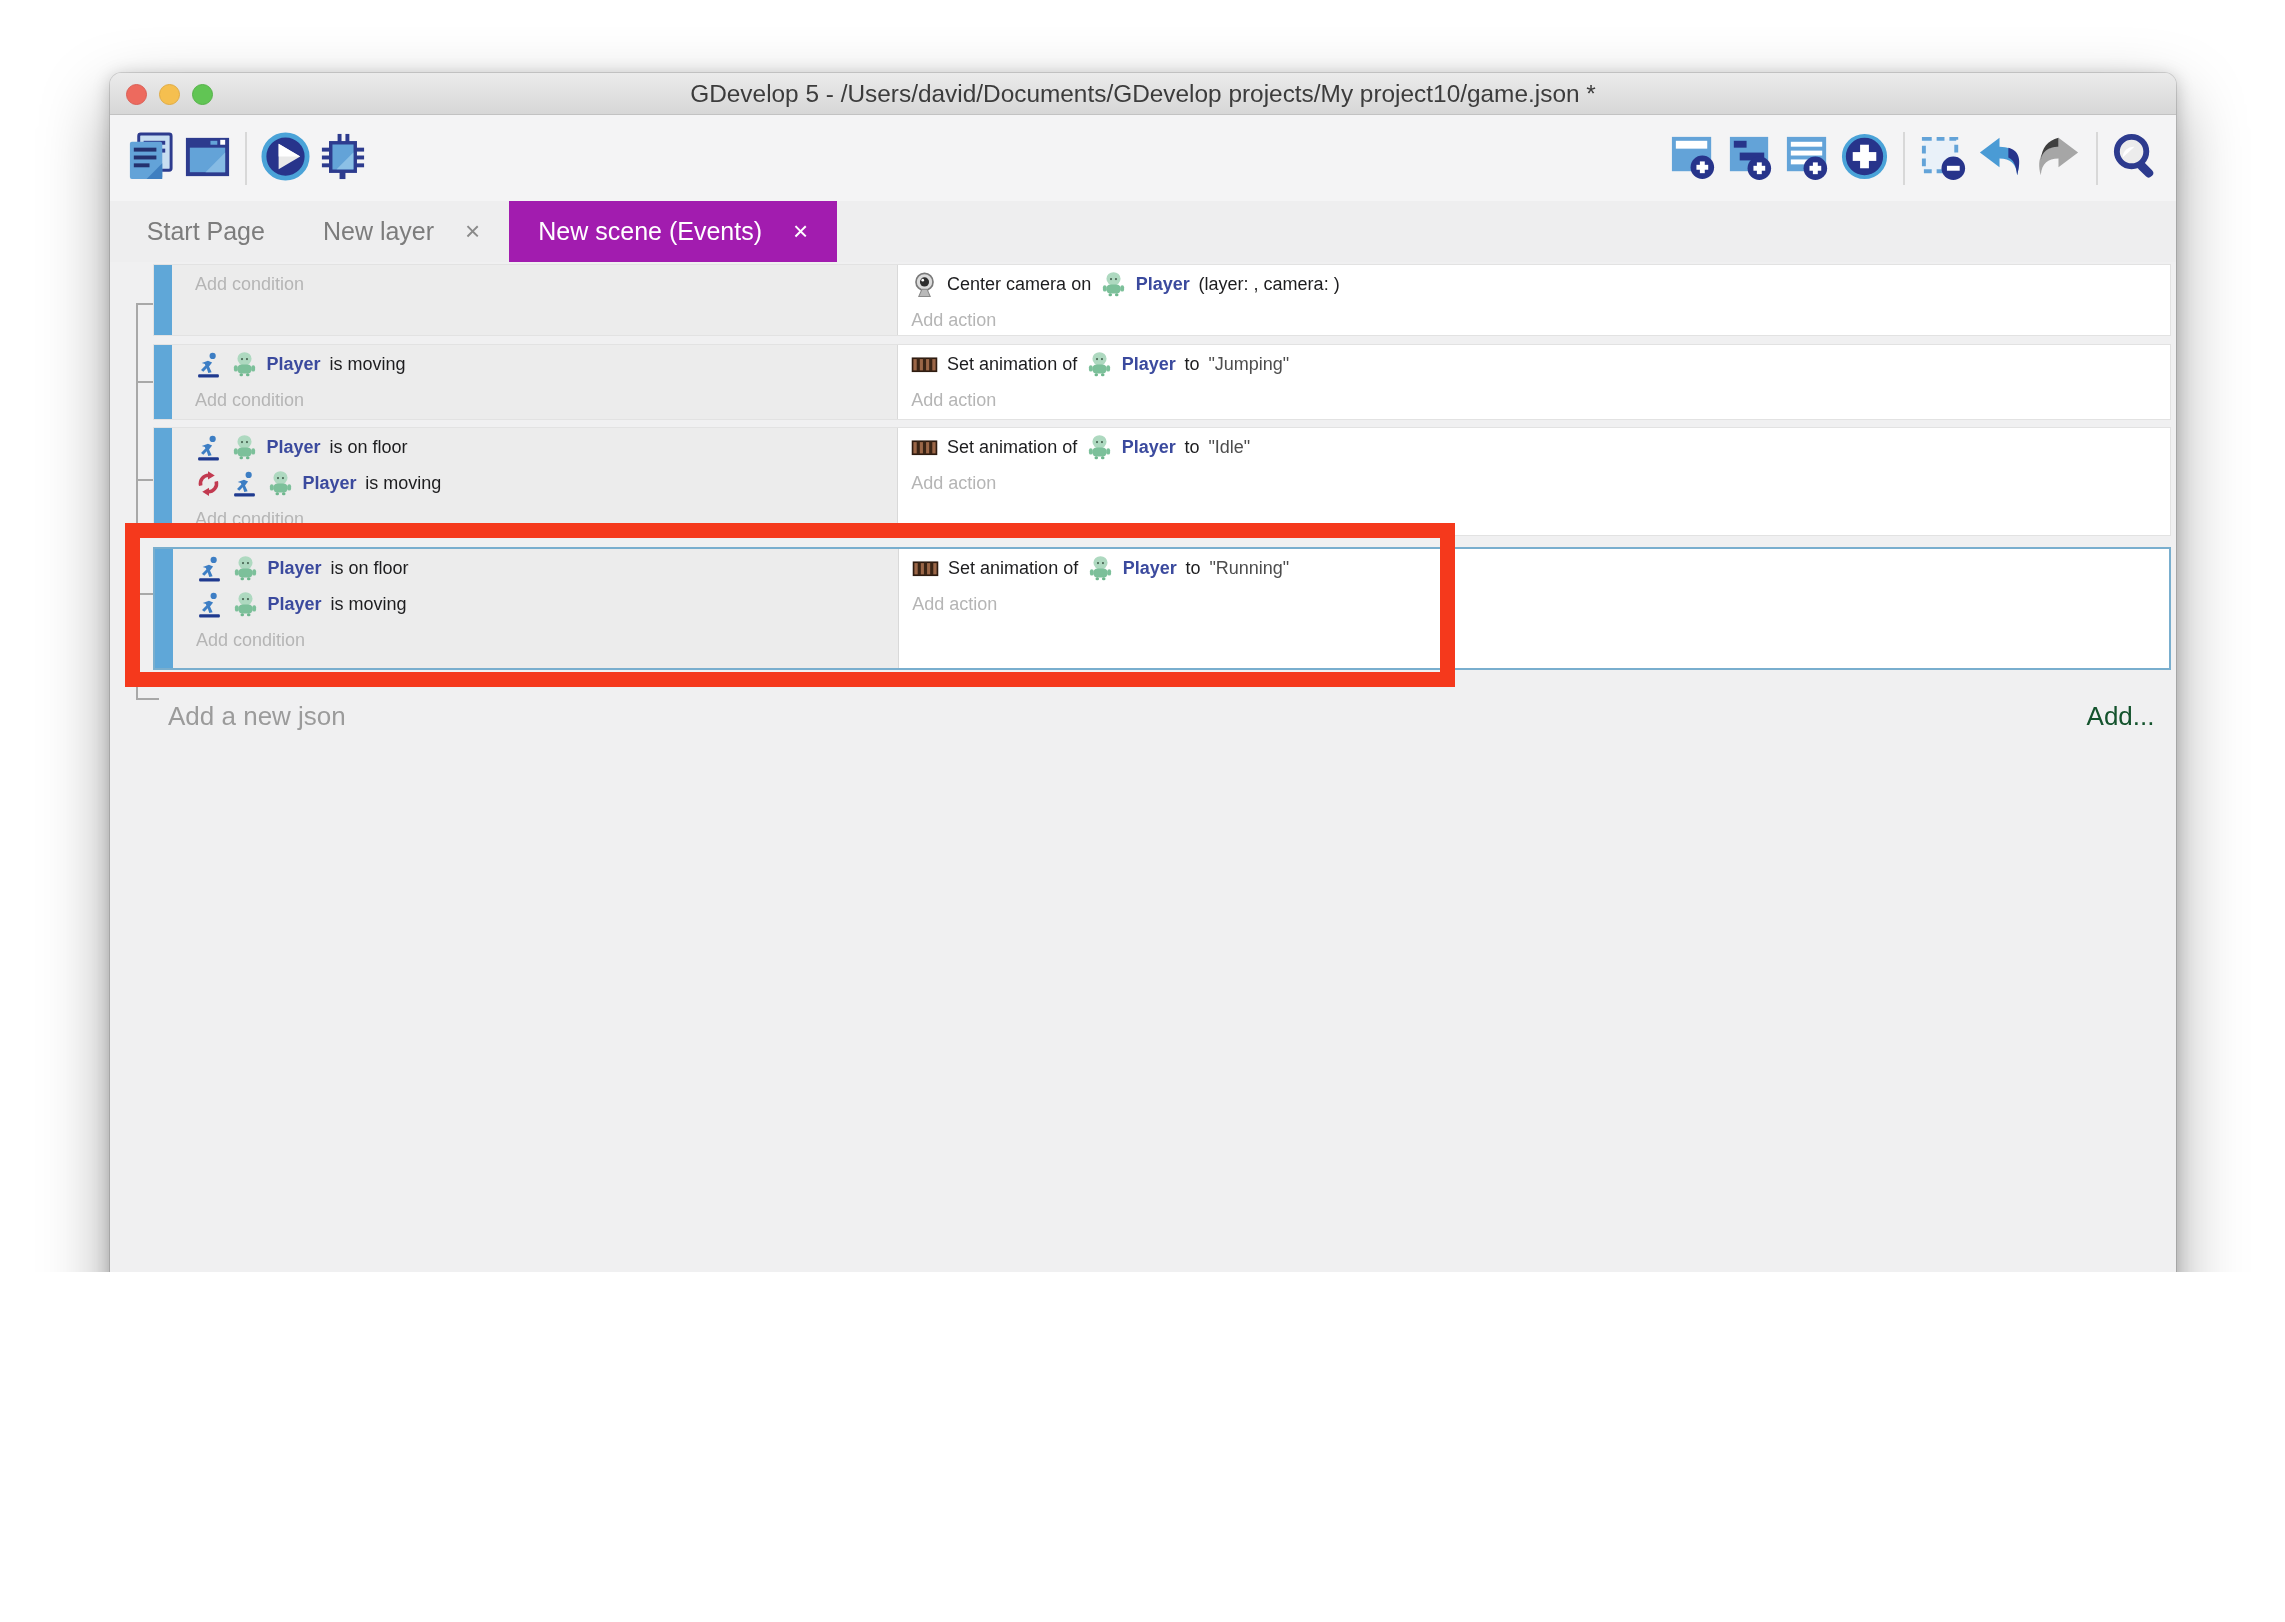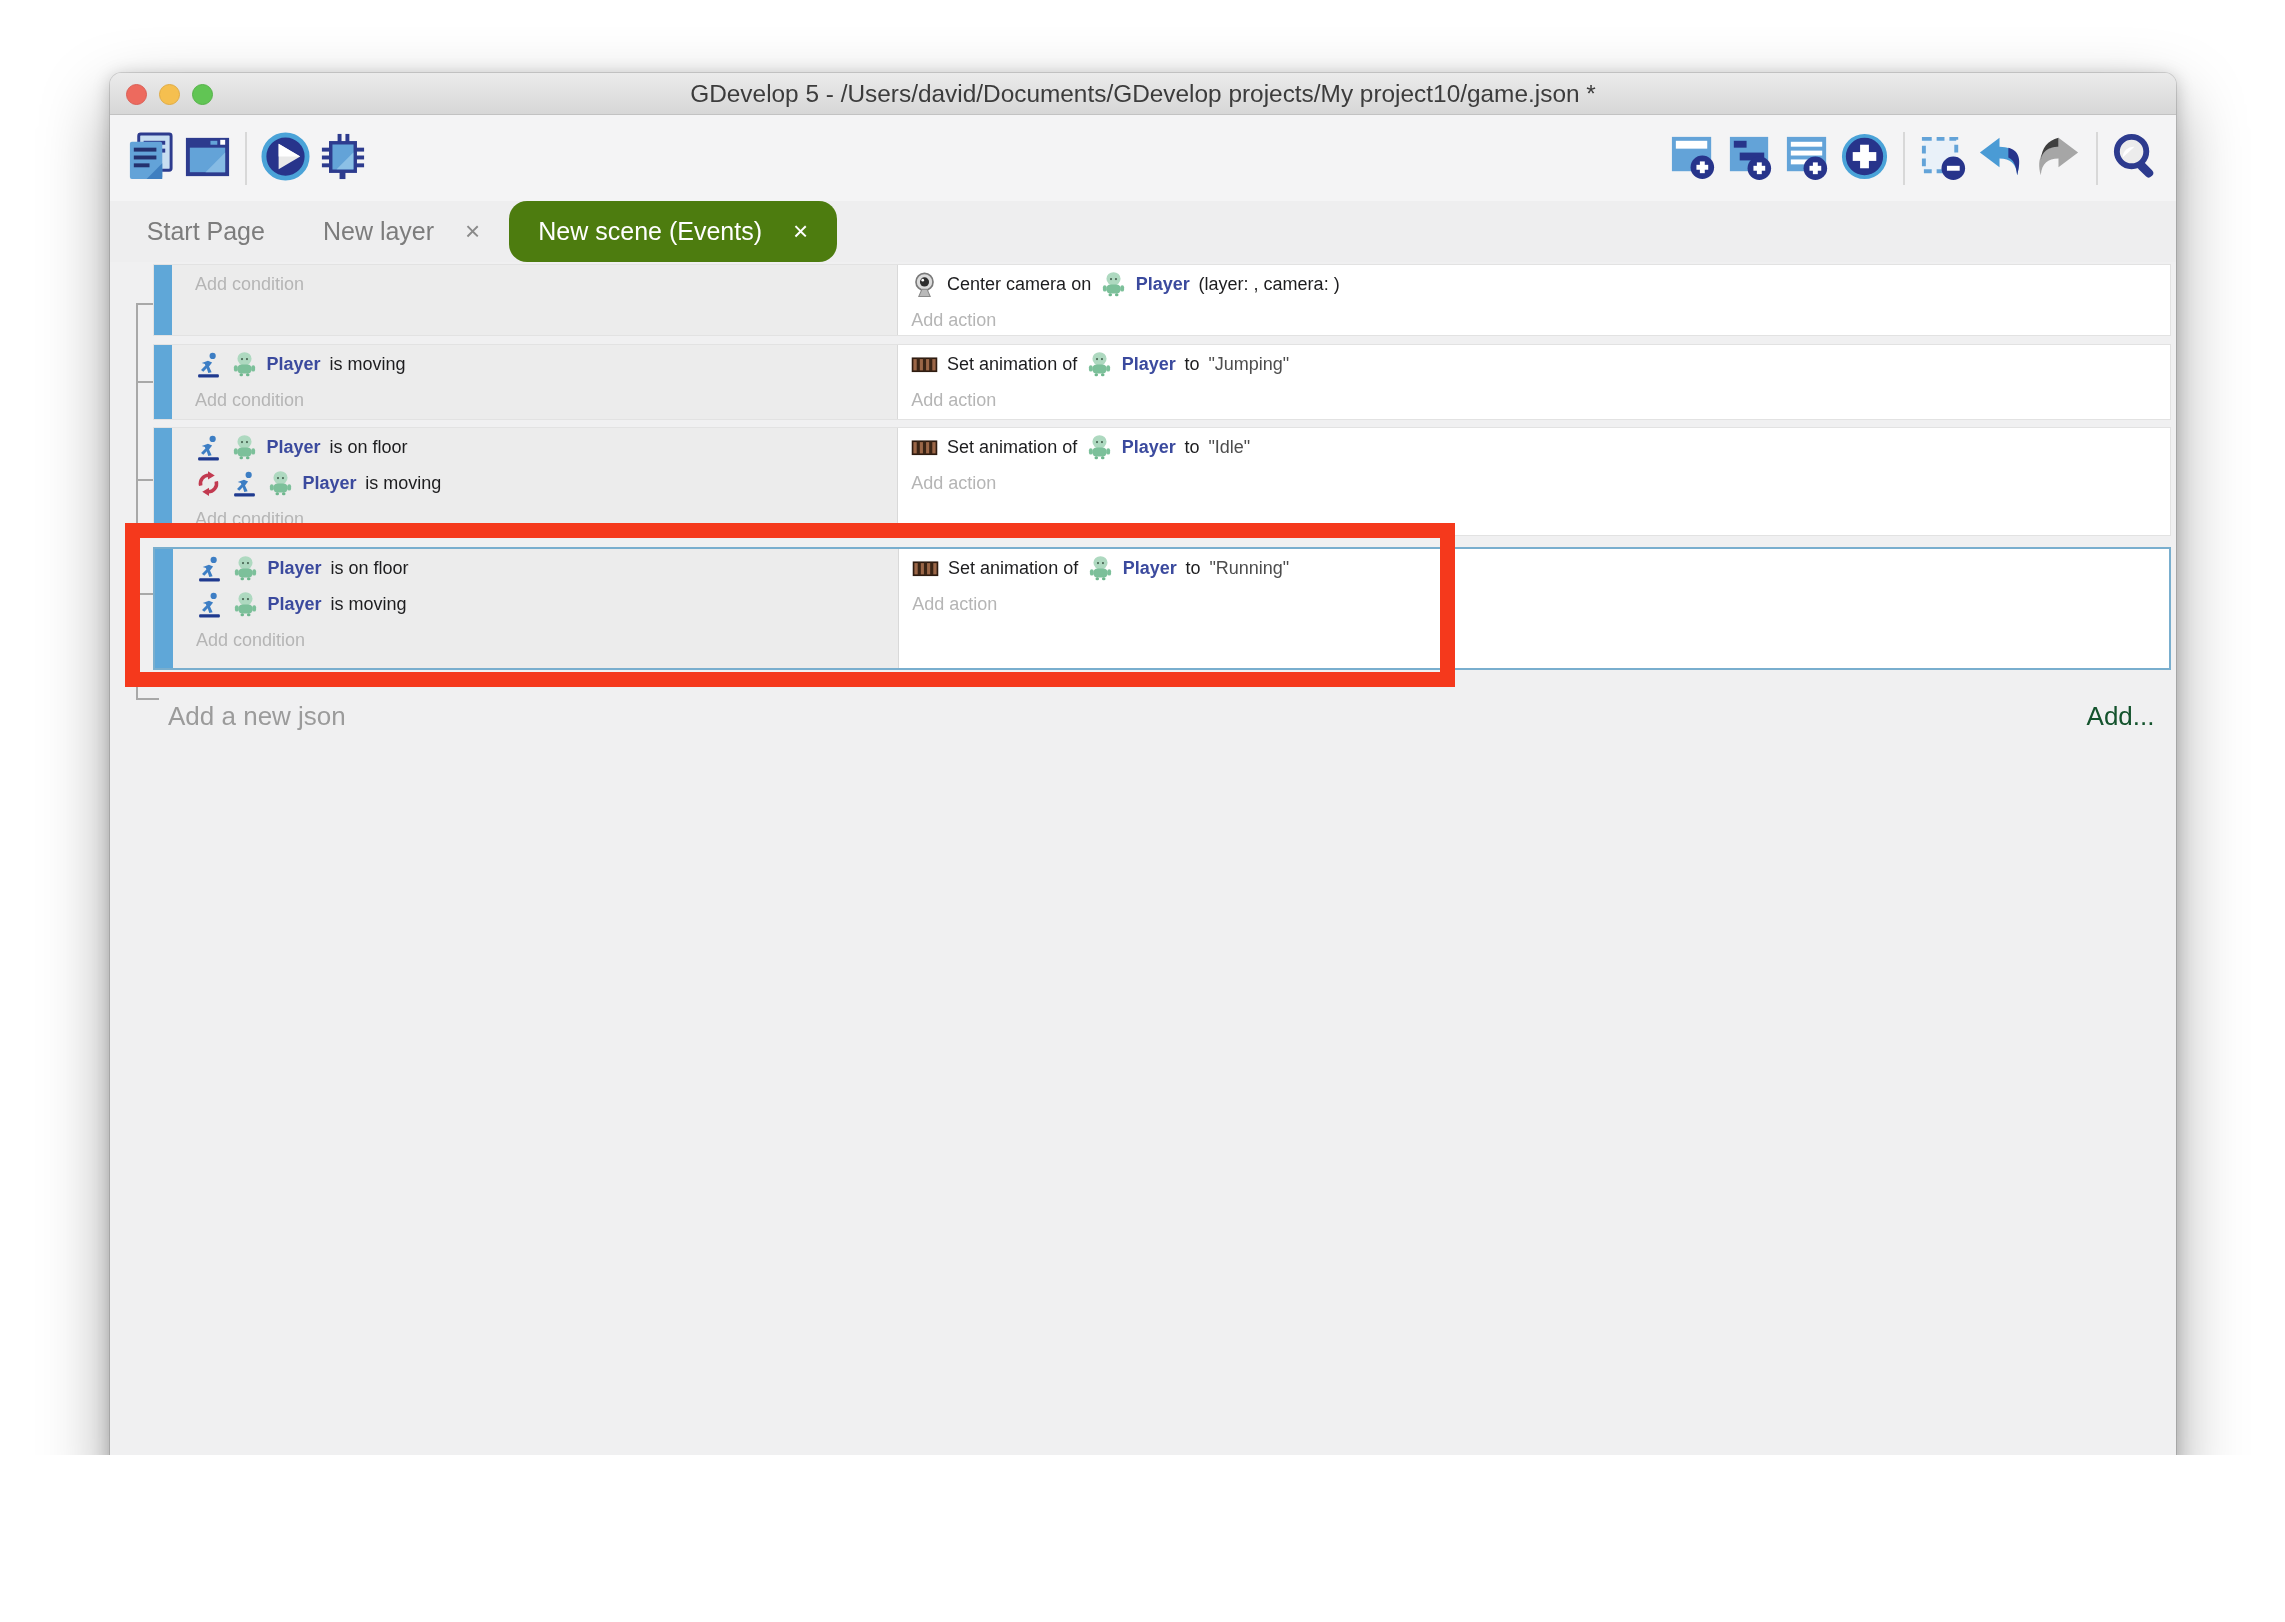--- a/index.html
+++ b/index.html
@@ -1,16 +1,16 @@
 <!DOCTYPE html>
 <html><head>
 <meta charset="utf-8">
 <style>
   html,body{margin:0;padding:0;background:#ffffff;}
-  .canvas{position:relative;width:2286px;height:1455px;background:#ffffff;overflow:hidden;
+  .canvas{position:relative;width:2286px;height:1272px;background:#ffffff;overflow:hidden;
           font-family:"Liberation Sans", sans-serif;}
   
   .app-window{position:absolute;left:110px;top:73px;width:2066px;height:1413px;
     border-radius:11.7px;background:#f0f0f1;overflow:hidden;
     box-shadow:0 29px 68px rgba(0,0,0,.35),0 3.9px 17.6px rgba(0,0,0,.22),0 0 0 1px rgba(0,0,0,.12);}
   
   .titlebar{position:relative;height:41px;
     background:linear-gradient(#ebebeb,#d7d7d7);border-bottom:1px solid #c2c2c2;}
   .title-text{position:absolute;left:0;right:0;top:0;height:41px;line-height:41px;
     text-align:center;font-size:24.4px;color:#3c3c3c;white-space:nowrap;}
@@ -22,21 +22,21 @@
   
   .toolbar{height:86px;background:#f4f4f5;display:flex;align-items:center;padding:0 11.7px;}
   .tool-btn{width:57px;height:60px;display:flex;align-items:center;justify-content:center;flex:0 0 auto;}
   .tool-btn svg{width:51px;height:51px;}
   .tool-sep{width:2px;height:53px;background:#d8d8d8;margin:0 9.8px;flex:0 0 auto;}
   .tool-spacer{flex:1;}
   
   .tabstrip{height:61px;background:#eeeeef;display:flex;align-items:stretch;padding-left:7.8px;}
   .tab{display:flex;align-items:center;padding:0 29px;font-size:25px;color:#7c7c7c;white-space:nowrap;}
   .tab .close{margin-left:31px;font-size:26px;color:#8a8a8a;}
-  .tab.active{background:#4d7c0f;color:#ffffff;border-radius:18px;}
+  .tab.active{background:#a21caf;color:#ffffff;}
   .tab.active .close{color:#ffffff;}
   
   .events-area{position:absolute;left:0;right:0;top:189px;bottom:0;background:#f0f0f1;}
   .event-row{position:absolute;left:43px;right:4.9px;display:flex;box-sizing:border-box;
     border:1px solid #e2e2e2;background:#ffffff;}
   .event-row.selected{border:2px solid #79aece;}
   .event-bar{width:17.6px;background:#5fa7d8;flex:0 0 auto;}
   .cond-col{width:726px;background:#ececec;border-right:1px solid #d9d9d9;
     box-sizing:border-box;padding:1px 0 0 23.4px;flex:0 0 auto;}
   .act-col{flex:1;background:#ffffff;padding:1px 0 0 13.7px;}

